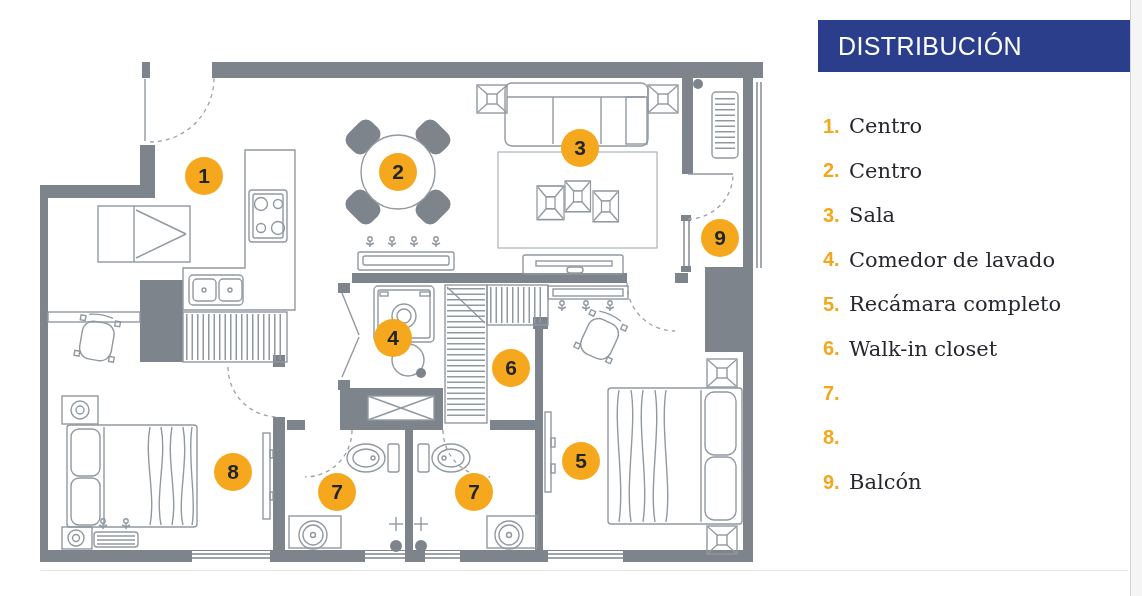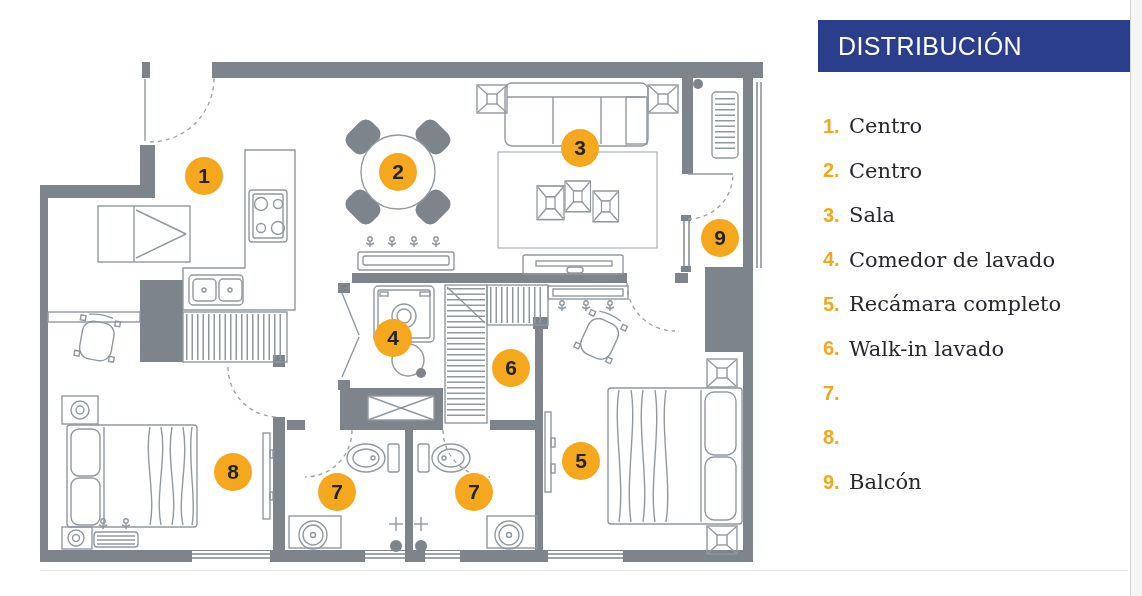--- a/index.html
+++ b/index.html
@@ -335,21 +335,21 @@
   <li class="legend-item">
     <span class="legend-num">4.</span>
     <span>Comedor de lavado</span>
   </li>
   <li class="legend-item">
     <span class="legend-num">5.</span>
     <span>Recámara completo</span>
   </li>
   <li class="legend-item">
     <span class="legend-num">6.</span>
-    <span>Walk-in lavado</span>
+    <span>Walk-in closet</span>
   </li>
   <li class="legend-item">
     <span class="legend-num">7.</span>
   </li>
   <li class="legend-item">
     <span class="legend-num">8.</span>
   </li>
   <li class="legend-item">
     <span class="legend-num">9.</span>
     <span>Balcón</span>

